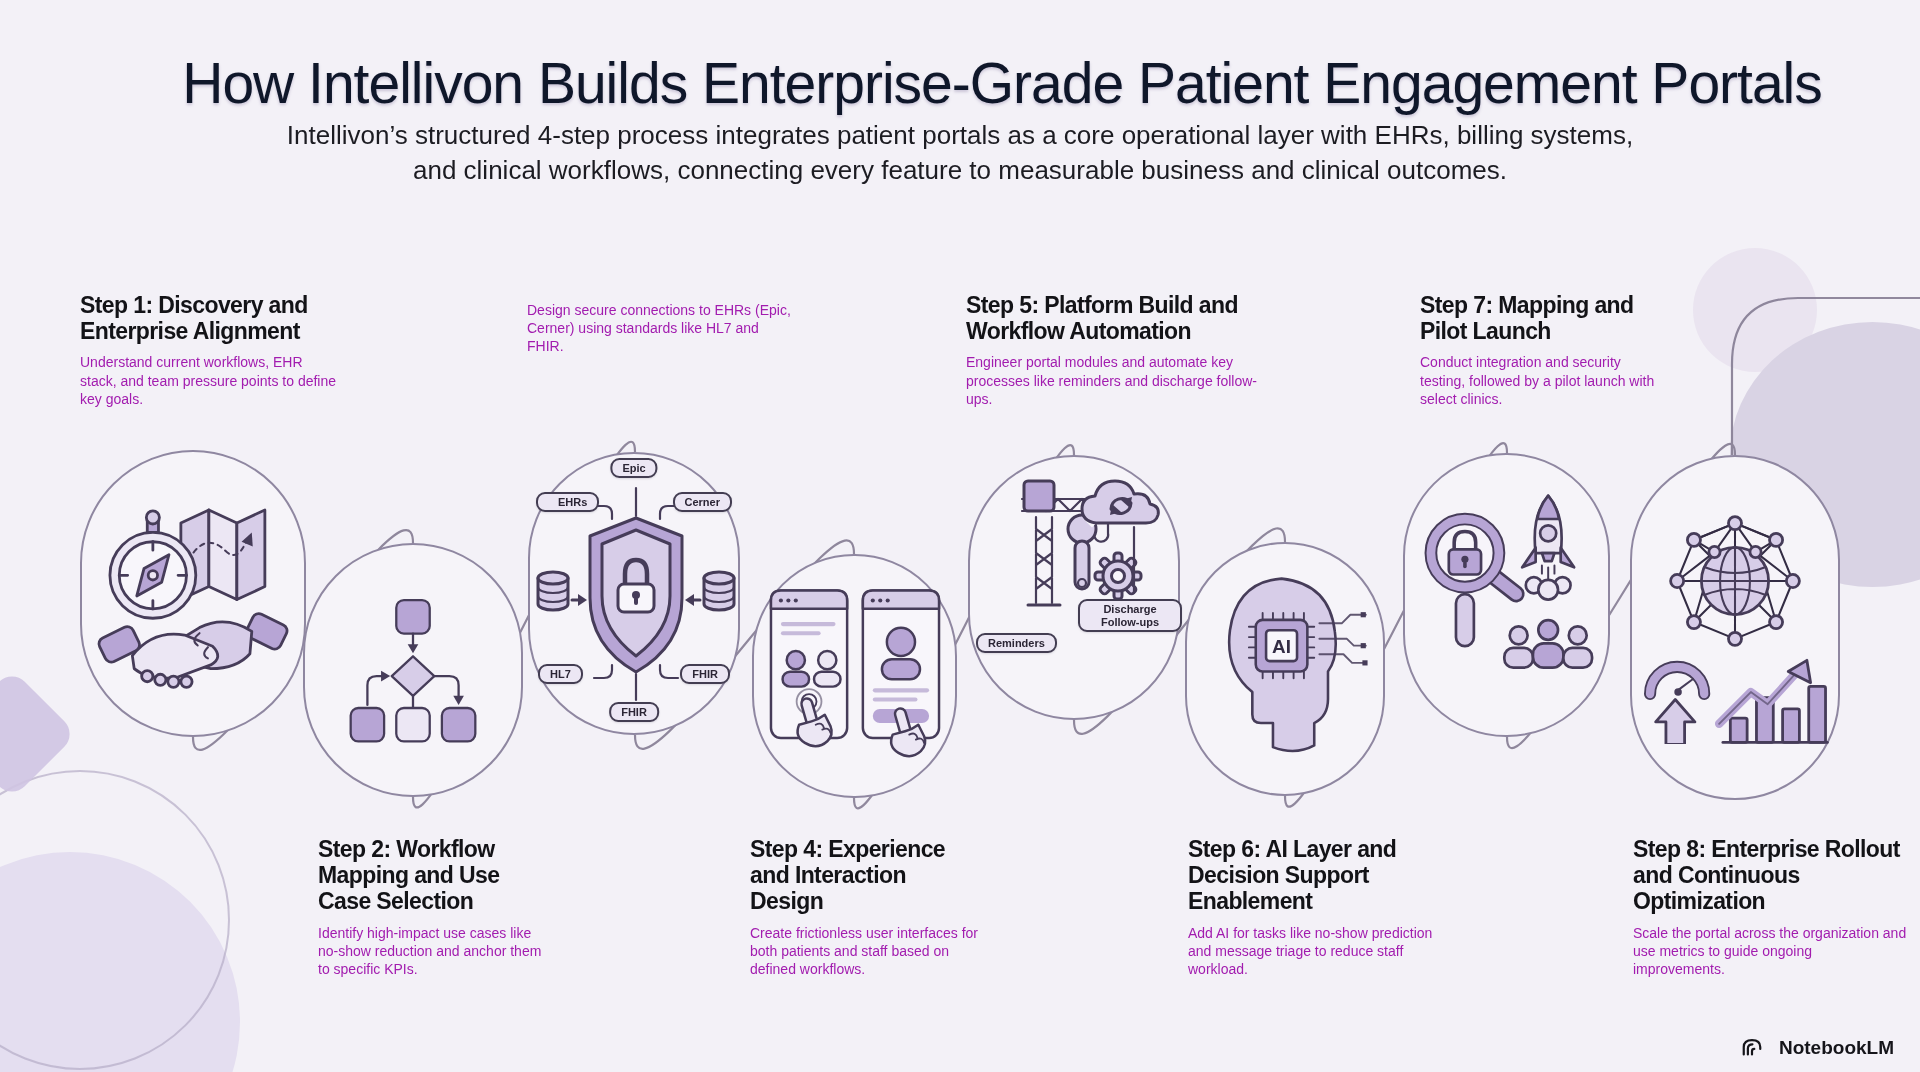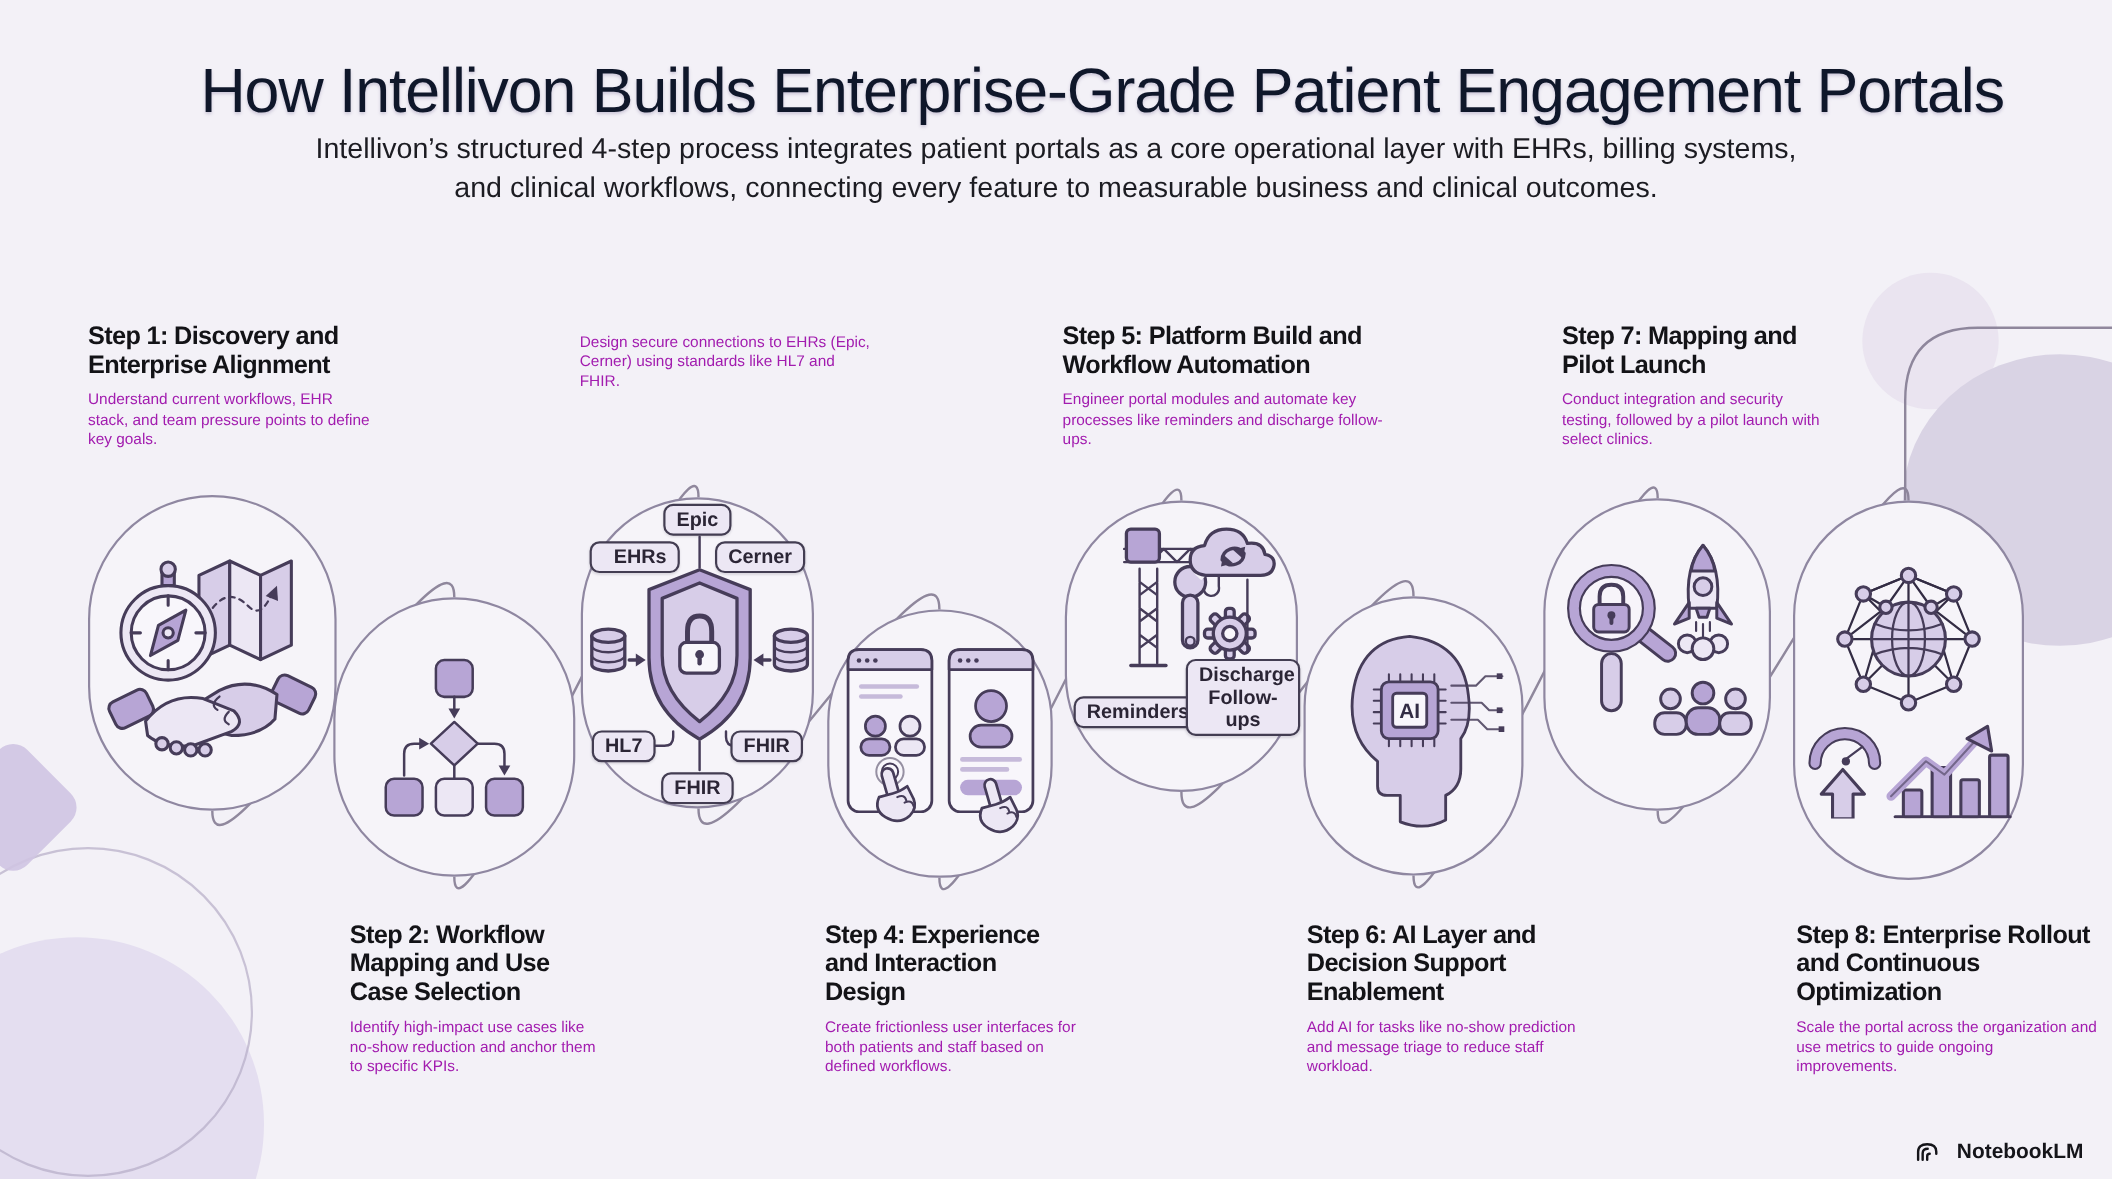--- a/index.html
+++ b/index.html
@@ -22,21 +22,21 @@
   .txt .h{font-size:23px;font-weight:700;letter-spacing:-0.6px;line-height:1.14;color:#131317;}
   .txt .d{margin-top:9px;font-size:14px;line-height:1.3;color:#a21caf;}
 
   
   .pill{position:absolute;z-index:2;background:#f6f4f9;border:2px solid #8f87a1;
         box-sizing:border-box;display:flex;align-items:center;justify-content:center;}
   .pill.rel{display:block;}
 
   
   .chip{position:absolute;z-index:4;background:#ece7f4;border:2px solid #433d52;border-radius:9px;
-        padding:2px 10px;font-size:18px;font-weight:700;color:#2b2535;white-space:nowrap;
+        padding:2px 10px;font-size:11px;font-weight:700;color:#2b2535;white-space:nowrap;
         box-shadow:0 1px 2px rgba(70,60,90,.15);}
   .chip.center{left:50%;transform:translateX(-50%);}
   .chip.wrap{white-space:normal;text-align:center;line-height:1.15;}
 
   
   .icn *{stroke-linecap:round;stroke-linejoin:round;}
   .icn .sd{stroke:#463c59;stroke-width:3;fill:none;}
   .icn .t2{stroke-width:2.2;}
   .icn .f1{fill:#d7cde8;stroke:#463c59;stroke-width:3;}
   .icn .f2{fill:#b7a5d5;stroke:#463c59;stroke-width:3;}

